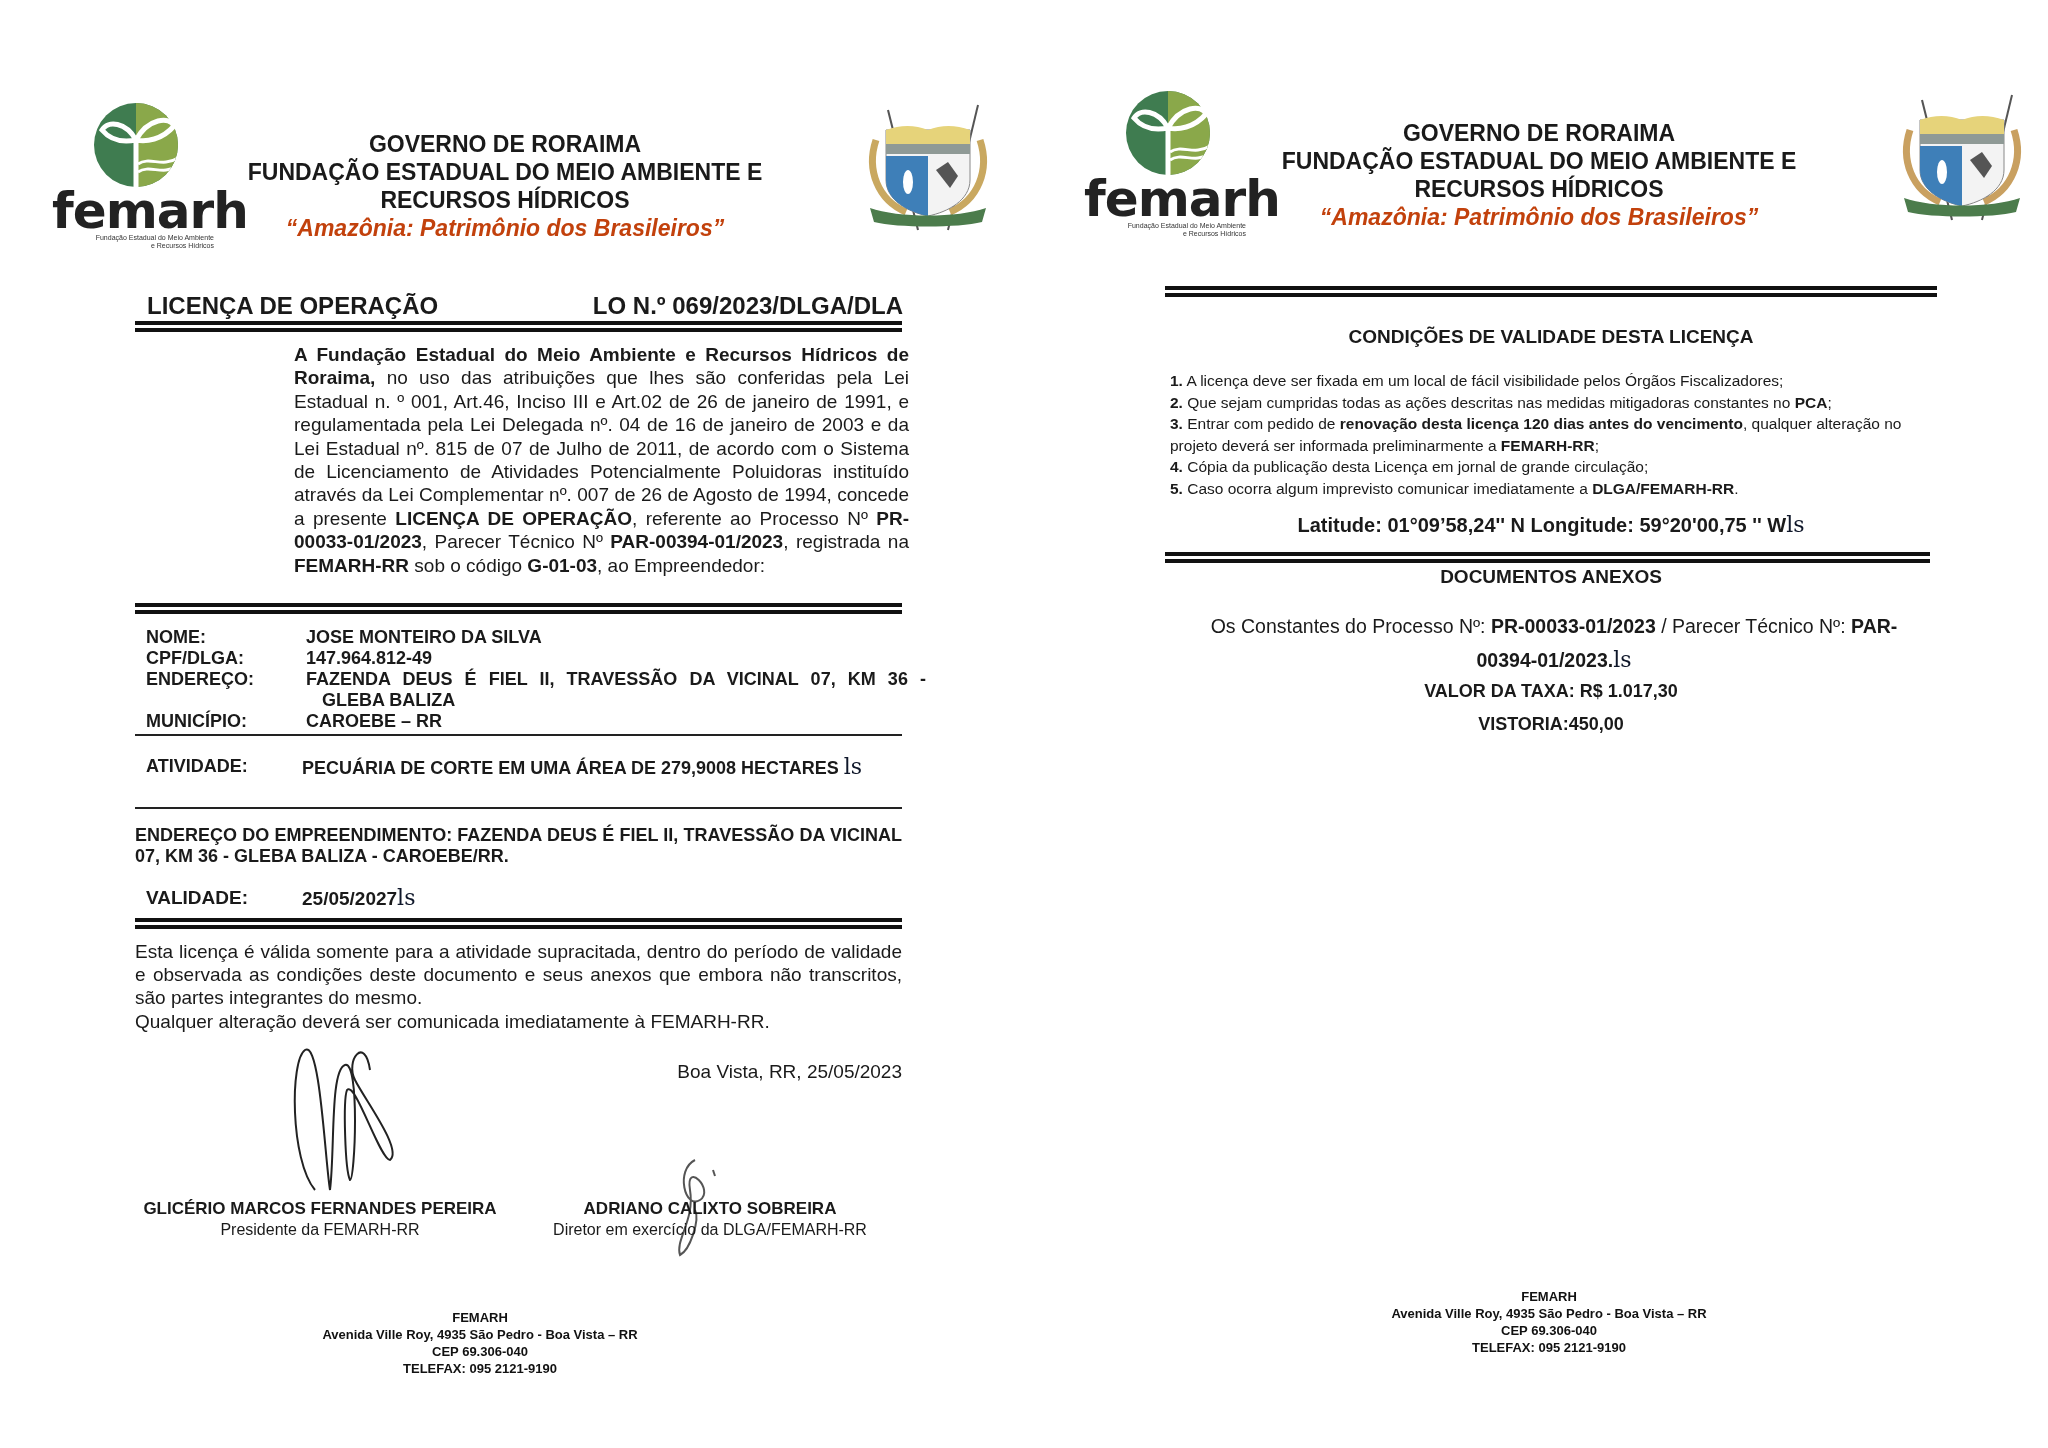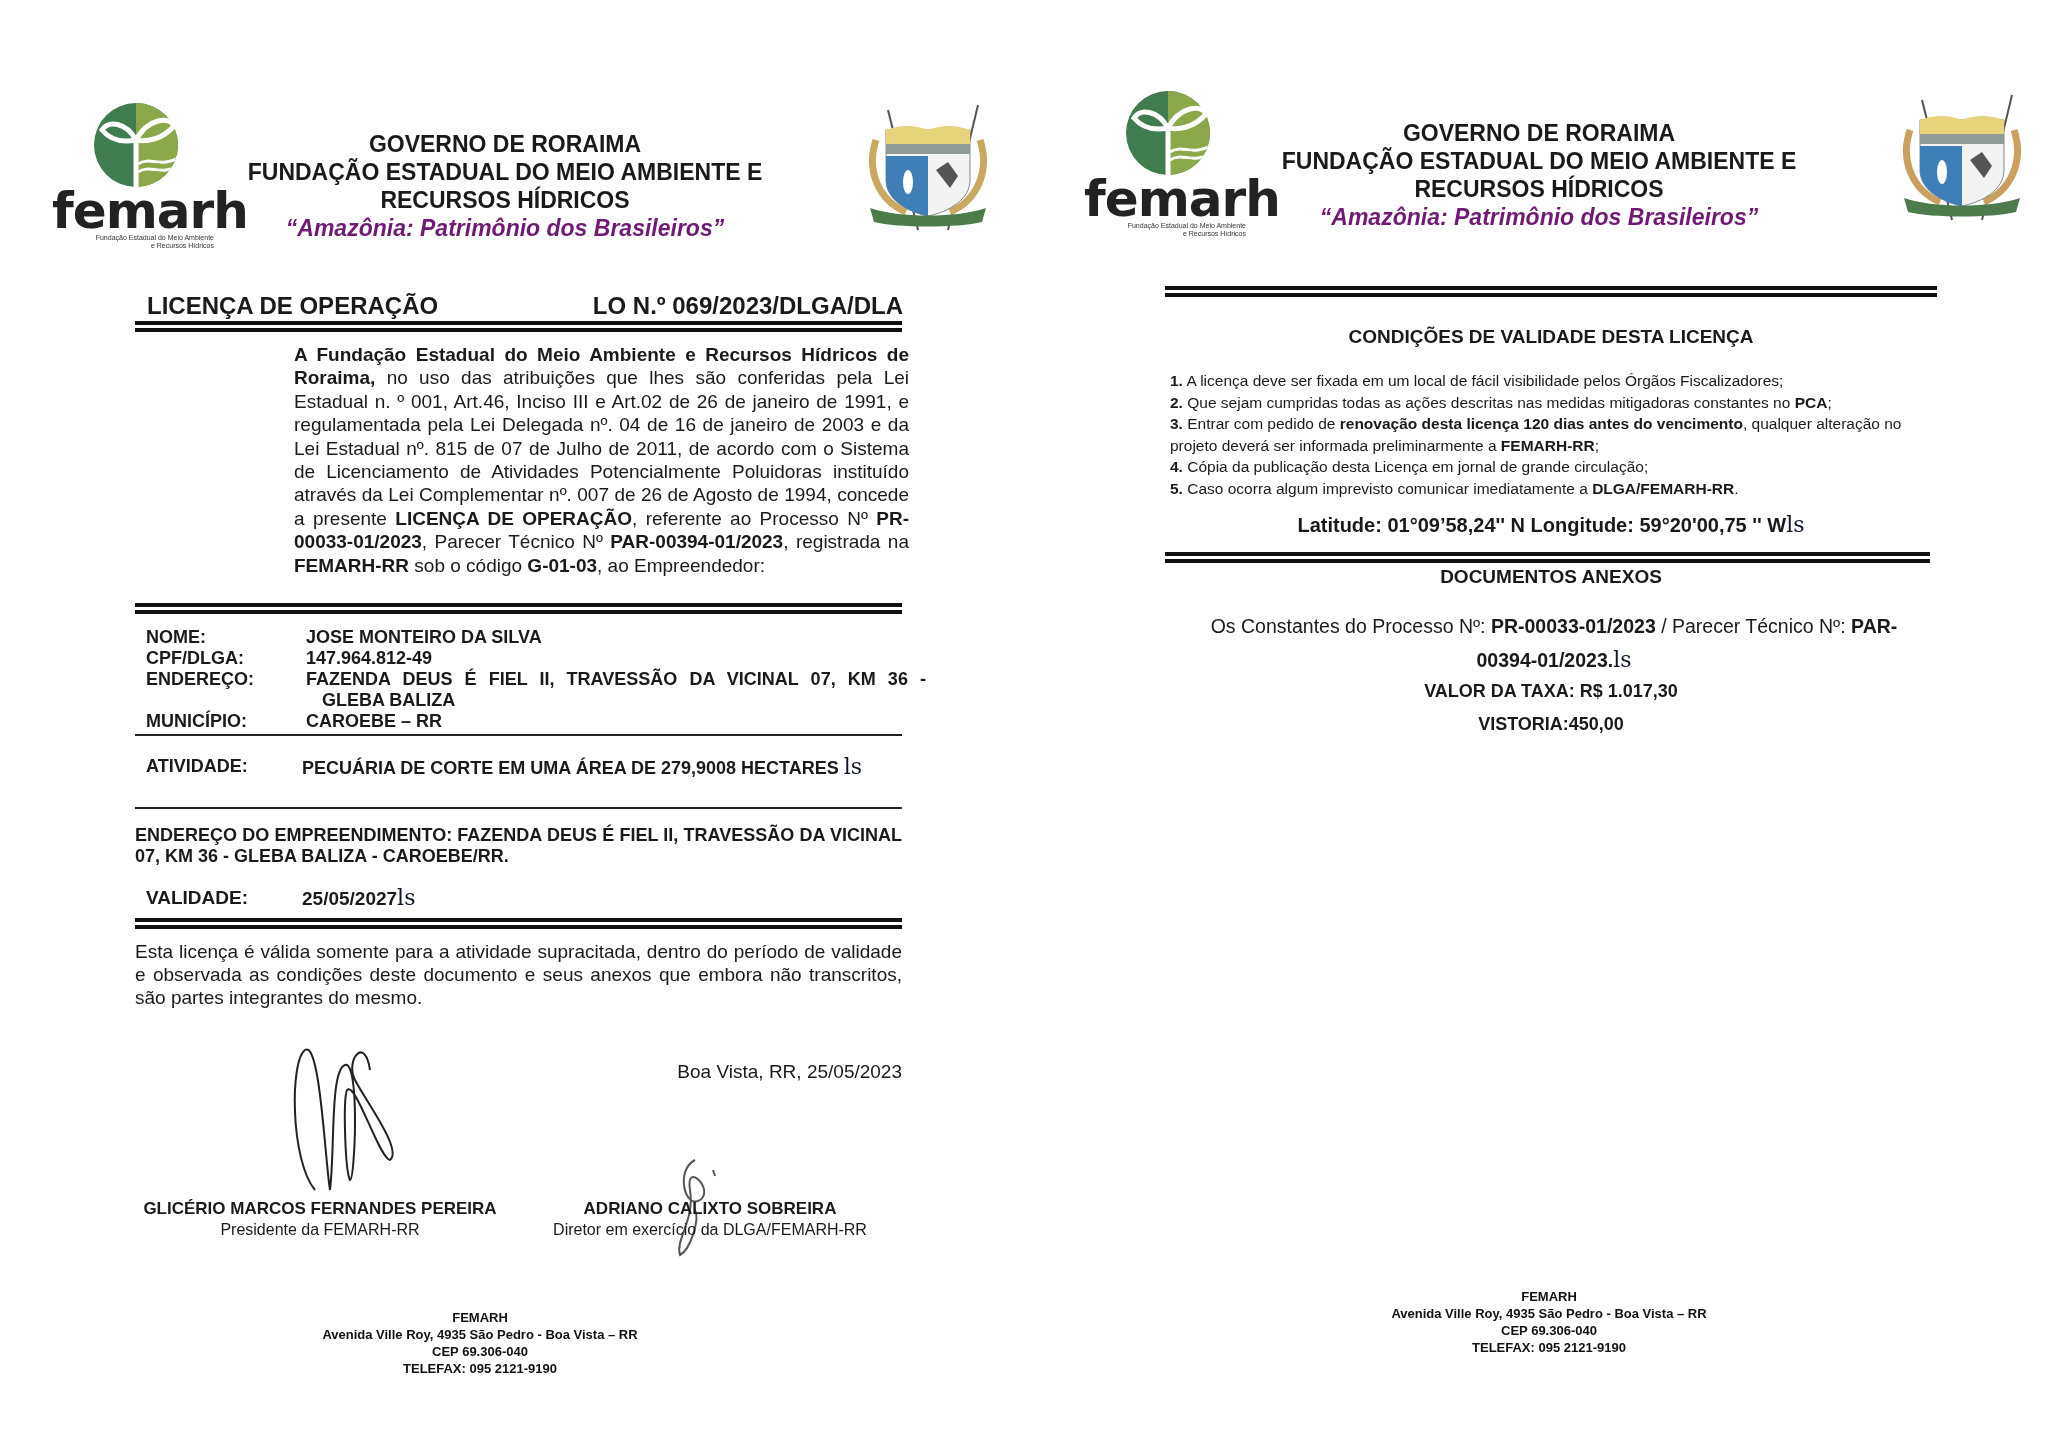--- a/index.html
+++ b/index.html
@@ -3,21 +3,21 @@
 <meta charset="utf-8">
 <style>
   html, body { margin:0; padding:0; background:#ffffff; }
   body { width:2048px; height:1448px; position:relative; overflow:hidden;
          font-family:"Liberation Sans", sans-serif; color:#1a1a1a; }
   .page { position:absolute; top:0; height:1448px; }
   #page-left { left:0; width:1024px; }
   #page-right { left:1024px; width:1024px; }
 
   .hdr-title { position:absolute; text-align:center; font-weight:bold; font-size:23px; line-height:28px; color:#1a1a1a; }
-  .hdr-title .motto { color:#701a75; font-style:italic; }
+  .hdr-title .motto { color:#c2410c; font-style:italic; }
   .logo { position:absolute; }
   .logo .word { position:absolute; font-weight:bold; font-size:50px; color:#222; letter-spacing:-1px; font-family:"DejaVu Sans", sans-serif; }
   .logo .sub { position:absolute; font-size:7px; line-height:8px; color:#333; text-align:right; }
 
   .dline { position:absolute; height:11px; border-top:4px solid #111; border-bottom:4px solid #111; box-sizing:border-box; }
   .sline { position:absolute; height:0; border-top:2px solid #222; }
 
   .t { position:absolute; font-size:19px; line-height:23px; }
   .b { font-weight:bold; }
   .just { text-align:justify; }
@@ -114,20 +114,21 @@
 
   <div class="t b just" style="left:135px;top:825px;width:767px;font-size:18px;line-height:21px;text-align-last:left;">ENDEREÇO DO EMPREENDIMENTO: FAZENDA DEUS É FIEL II, TRAVESSÃO DA VICINAL 07, KM 36 - GLEBA BALIZA - CAROEBE/RR.</div>
 
   <div class="row" style="left:146px;top:887px;width:780px;height:26px;font-size:19px;">
     <span class="lbl">VALIDADE:</span>
     <span class="val" style="left:156px;"><span>25/05/2027</span><span class="initials">ls</span></span>
   </div>
   <div class="dline" style="left:135px;top:918px;width:767px;"></div>
 
   <div class="t just" style="left:135px;top:940px;width:767px;">Esta licença é válida somente para a atividade supracitada, dentro do período de validade e observada as condições deste documento e seus anexos que embora não transcritos, são partes integrantes do mesmo.</div>
+  <div class="t" style="left:135px;top:1010px;width:767px;">Qualquer alteração deverá ser comunicada imediatamente à FEMARH-RR.</div>
 
   <div class="t" style="left:560px;top:1060px;width:342px;text-align:right;">Boa Vista, RR, 25/05/2023</div>
 
   <svg class="sig" style="left:285px;top:1040px;" width="120" height="160" viewBox="0 0 120 160">
     <path d="M30 150 C5 120 5 20 20 10 C35 0 40 120 45 150 C50 110 45 30 60 25 C75 20 70 140 65 140 C60 130 58 60 62 50 C70 40 95 120 105 120 C118 110 80 60 70 40 C60 20 80 -5 85 30" fill="none" stroke="#222" stroke-width="2"></path>
   </svg>
 
   <svg class="sig" style="left:665px;top:1150px;" width="60" height="110" viewBox="0 0 60 110">
     <path d="M30 10 C10 20 20 60 35 50 C50 40 20 10 25 40 C30 70 10 90 15 105 C25 100 35 70 30 60" fill="none" stroke="#555" stroke-width="2"></path>
     <path d="M48 20 l2 6" stroke="#555" stroke-width="2"></path>

